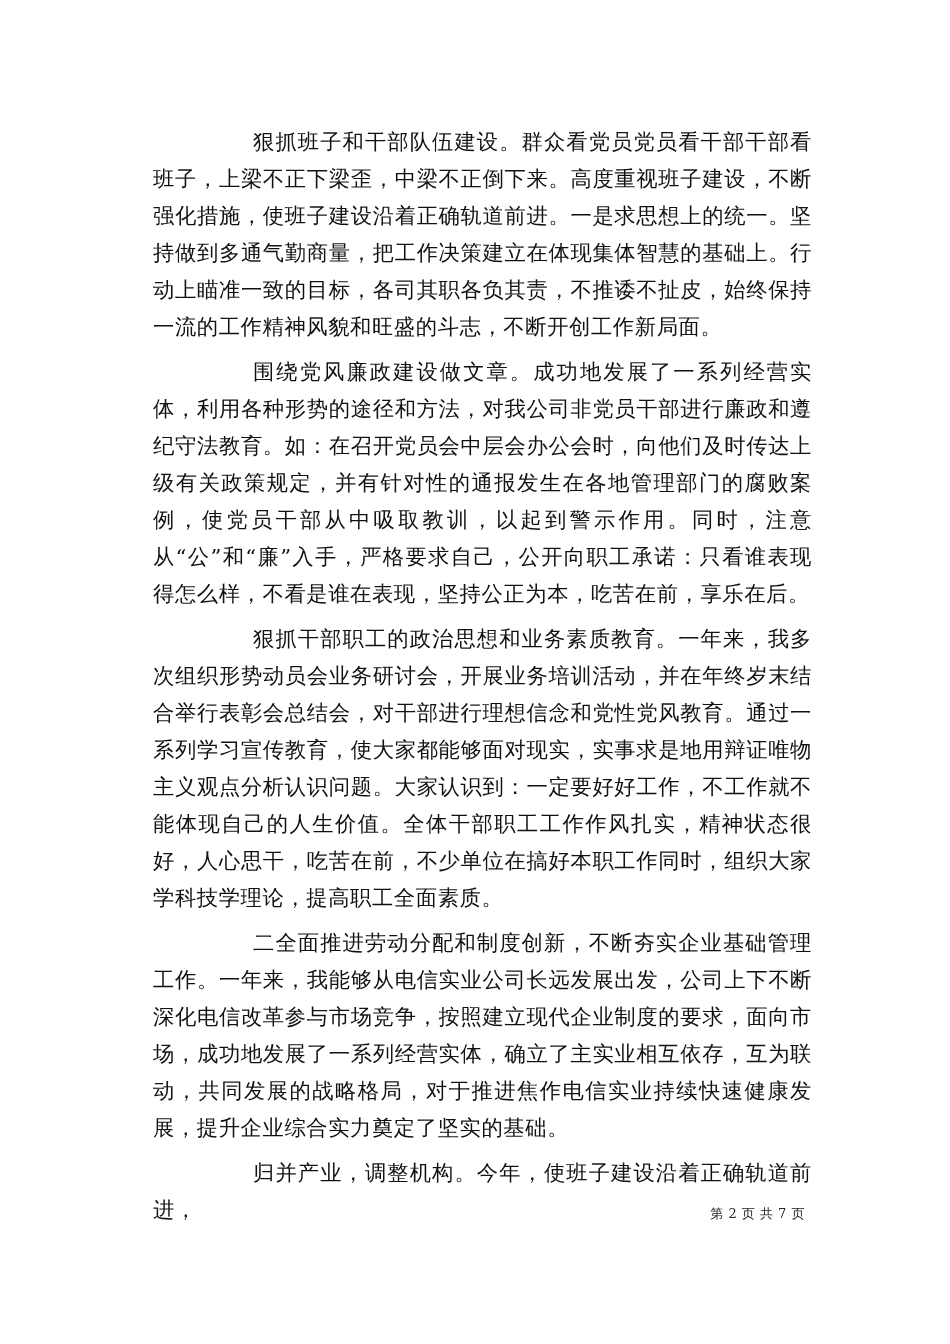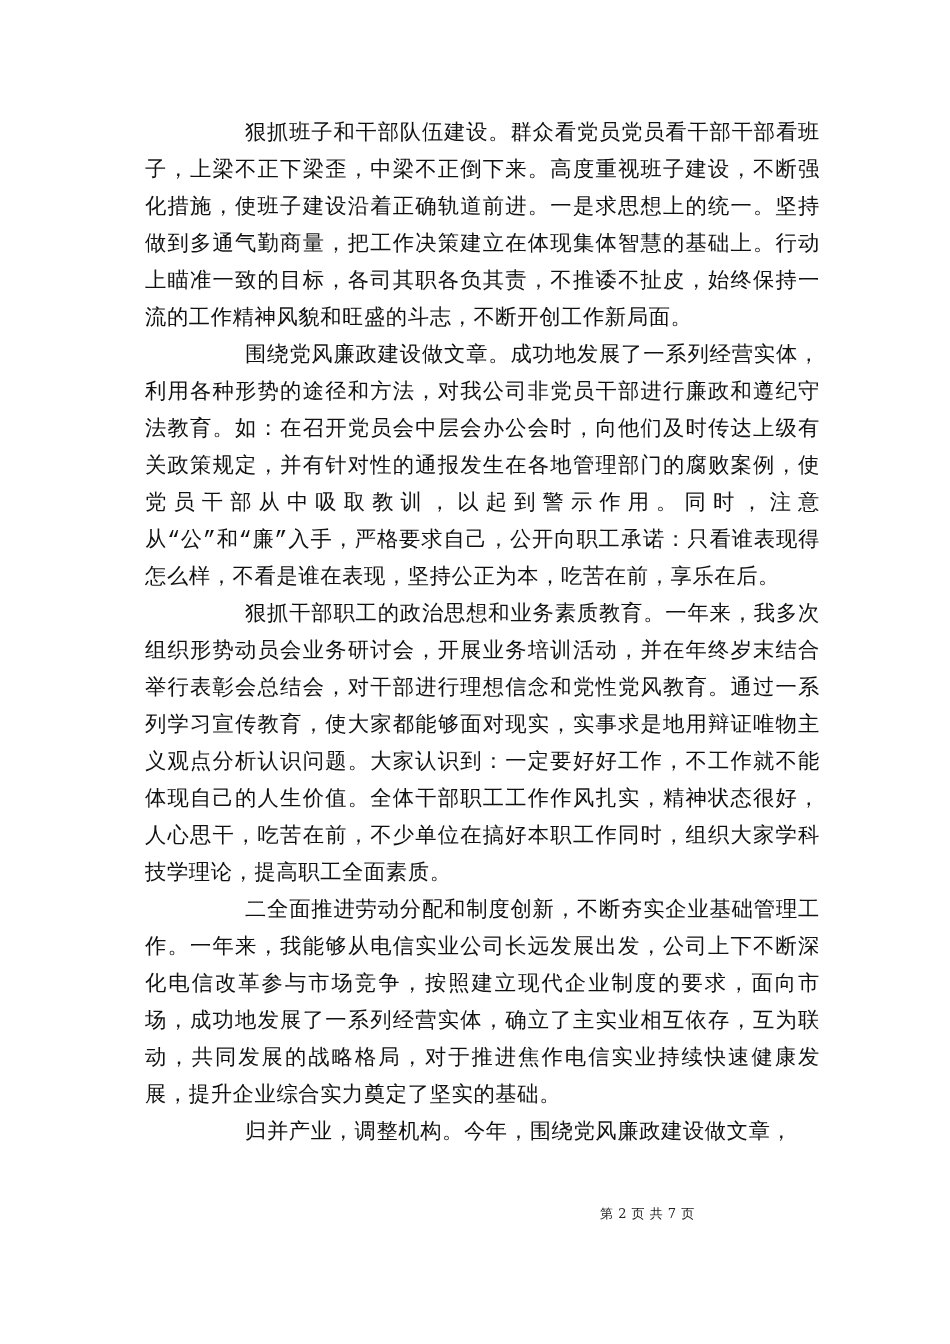--- a/index.html
+++ b/index.html
@@ -15,44 +15,44 @@
       font-family: "DejaVu Serif", "Liberation Serif", serif;
       color: #111111;
     }
     .page {
       position: absolute;
       left: 145px;
       top: 115px;
       width: 675px;
     }
     .para {
-      margin: 0;
+      margin: 8px;
       font-size: 21.3px;
       line-height: 37px;
       text-indent: 100px;
       text-align: justify;
       text-justify: inter-character;
       letter-spacing: 0.6px;
-      font-family: Liberation Mono, monospace;
     }
     .footer {
       position: absolute;
       left: 600px;
       top: 1205px;
       width: 205px;
+      text-align: right;
       font-family: "DejaVu Serif", "Liberation Serif", serif;
       font-size: 13px;
       color: #222222;
       letter-spacing: 0.5px;
     }
   </style>
 </head>
 <body>
 
 <div class="page">
   <p class="para">狠抓班子和干部队伍建设。群众看党员党员看干部干部看班子，上梁不正下梁歪，中梁不正倒下来。高度重视班子建设，不断强化措施，使班子建设沿着正确轨道前进。一是求思想上的统一。坚持做到多通气勤商量，把工作决策建立在体现集体智慧的基础上。行动上瞄准一致的目标，各司其职各负其责，不推诿不扯皮，始终保持一流的工作精神风貌和旺盛的斗志，不断开创工作新局面。</p>
   <p class="para">围绕党风廉政建设做文章。成功地发展了一系列经营实体，利用各种形势的途径和方法，对我公司非党员干部进行廉政和遵纪守法教育。如：在召开党员会中层会办公会时，向他们及时传达上级有关政策规定，并有针对性的通报发生在各地管理部门的腐败案例，使党员干部从中吸取教训，以起到警示作用。同时，注意从“公”和“廉”入手，严格要求自己，公开向职工承诺：只看谁表现得怎么样，不看是谁在表现，坚持公正为本，吃苦在前，享乐在后。</p>
   <p class="para">狠抓干部职工的政治思想和业务素质教育。一年来，我多次组织形势动员会业务研讨会，开展业务培训活动，并在年终岁末结合举行表彰会总结会，对干部进行理想信念和党性党风教育。通过一系列学习宣传教育，使大家都能够面对现实，实事求是地用辩证唯物主义观点分析认识问题。大家认识到：一定要好好工作，不工作就不能体现自己的人生价值。全体干部职工工作作风扎实，精神状态很好，人心思干，吃苦在前，不少单位在搞好本职工作同时，组织大家学科技学理论，提高职工全面素质。</p>
   <p class="para">二全面推进劳动分配和制度创新，不断夯实企业基础管理工作。一年来，我能够从电信实业公司长远发展出发，公司上下不断深化电信改革参与市场竞争，按照建立现代企业制度的要求，面向市场，成功地发展了一系列经营实体，确立了主实业相互依存，互为联动，共同发展的战略格局，对于推进焦作电信实业持续快速健康发展，提升企业综合实力奠定了坚实的基础。</p>
-  <p class="para">归并产业，调整机构。今年，围绕党风廉政建设做文章，</p>
+  <p class="para">归并产业，调整机构。今年，使班子建设沿着正确轨道前进，</p>
 </div>
 
 <div class="footer">第 2 页 共 7 页</div>
 
 </body></html>

